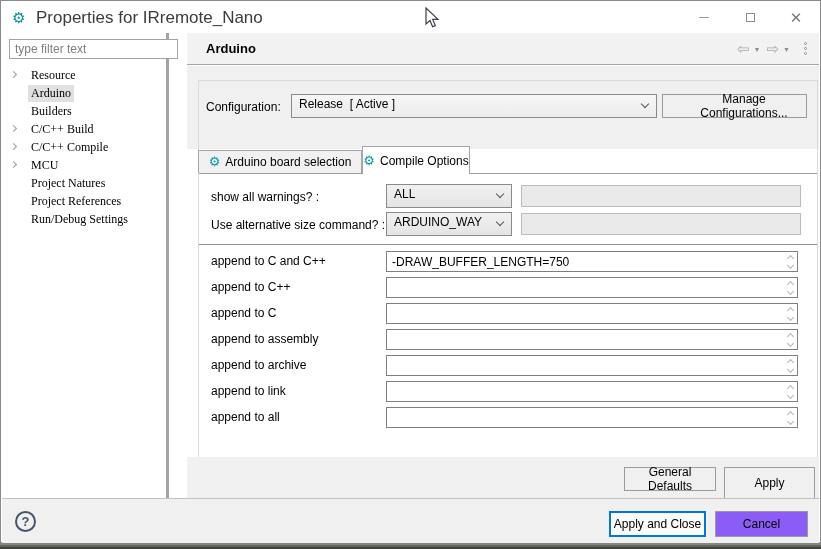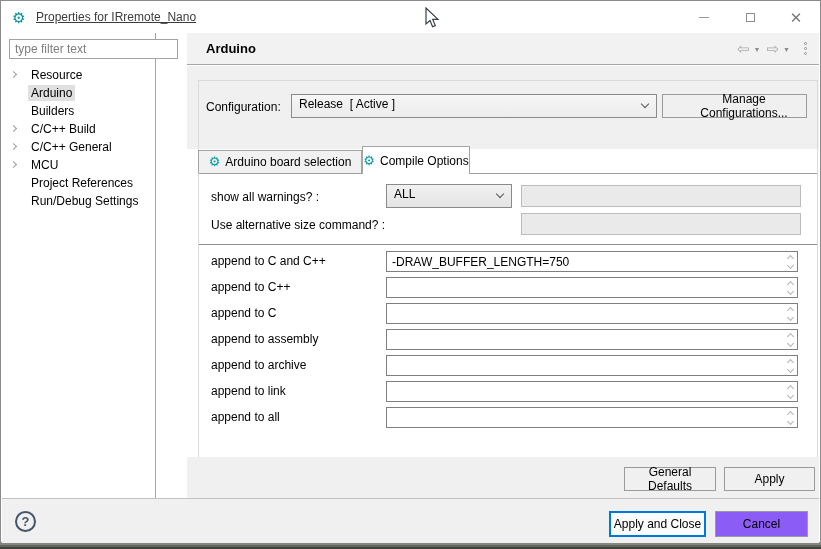--- a/index.html
+++ b/index.html
@@ -3,34 +3,34 @@
 <meta charset="utf-8">
 <style>
   * { margin:0; padding:0; box-sizing:border-box; }
   body { font-family:"Liberation Sans", sans-serif; font-size:12px; color:#000; background:#fff; }
   .screen { position:relative; width:821px; height:549px; overflow:hidden; background:#fff; }
 
   
   .window { position:absolute; left:0; top:0; width:821px; height:543px; background:#fff; border:1px solid #8a8a8a; }
   .titlebar { position:absolute; left:1px; top:1px; right:1px; height:31px; background:#fff; }
   .app-icon { position:absolute; left:10px; top:7px; font-size:15px; color:#00929c; line-height:17px; }
-  .title-text { position:absolute; left:34px; top:0; height:31px; line-height:31px; color:#3c3c3c; font-size:12px;text-decoration:underline; }
+  .title-text { position:absolute; left:34px; top:0; height:31px; line-height:31px; color:#3c3c3c; font-size:17px; }
   .tb-btn { position:absolute; top:0; width:46px; height:31px; display:flex; align-items:center; justify-content:center; }
   .tb-min { right:92px; } .tb-max { right:46px; } .tb-close { right:0; }
   .glyph-min { width:10px; height:1px; background:#9a9a9a; }
   .glyph-max { width:9px; height:9px; border:1px solid #8d8d8d; }
   .glyph-close { font-size:15px; color:#7a7a7a; line-height:15px; }
   .cursor { position:absolute; left:424px; top:6px; z-index:50; pointer-events:none; }
 
   
-  .sidebar { position:absolute; left:1px; top:32px; width:154px; height:465px; background:#fff; border-right:1px solid #a3a3a3; }
+  .sidebar { position:absolute; left:1px; top:32px; width:167px; height:465px; background:#fff; border-right:3px solid #a3a3a3; }
   .filter-input { position:absolute; left:7px; top:6px; width:169px; height:20px; border:1px solid #a3a3a3; padding:0 5px; font-family:inherit; font-size:12px; color:#000; outline:none; background:#fff; }
   .filter-input::placeholder { color:#7e7e7e; }
   .tree { position:absolute; left:0; top:33px; right:1px; }
-  .tree-item { position:relative; height:18px; display:flex; align-items:center; padding-left:26px; cursor:default; }
+  .tree-item { position:relative; height:18px; display:flex; align-items:center; padding-left:26px; cursor:default;font-family:Liberation Serif, serif; }
   .tw { position:absolute; left:9px; top:6px; width:5px; height:5px; border-right:1.4px solid #9c9c9c; border-bottom:1.4px solid #9c9c9c; transform:rotate(-45deg); }
   .tree-item .lbl { padding:1px 3px; }
   .tree-item.selected .lbl { background:#e0e0e0; }
 
   
   .main-header { position:absolute; left:186px; top:32px; right:1px; height:32px; background:#f2f2f2; border-bottom:1px solid #a6a6a6; }
   .main-title { position:absolute; left:19px; top:0; height:31px; line-height:31px; font-weight:bold; font-size:13px; }
   .nav-icons { position:absolute; right:10px; top:0; height:31px; display:flex; align-items:center; gap:4px; }
   .nav-arrow { font-size:15px; color:#a9a9a9; line-height:16px; }
   .nav-caret { font-size:7px; color:#8d8d8d; margin:2px 2px 0 0; }
@@ -66,21 +66,21 @@
   .fwrap { position:absolute; left:187px; top:0; width:412px; height:19px; }
   .fwrap input { width:100%; height:21px; border:1px solid #7f7f7f; padding:0 16px 0 5px; font-family:inherit; font-size:12px; outline:none; background:#fff; }
   .spin { position:absolute; right:1px; top:1px; width:14px; height:19px; display:flex; flex-direction:column; align-items:center; justify-content:center; gap:2px; background:#fff; }
   .spin i { display:block; width:5px; height:5px; border-right:1px solid #b3b3b3; border-bottom:1px solid #b3b3b3; }
   .spin .up { transform:rotate(-135deg); margin-top:2px; }
   .spin .dn { transform:rotate(45deg); margin-bottom:2px; }
 
   
   .lower-area { position:absolute; left:186px; top:456px; right:1px; height:41px; background:#f0f0f0; }
   .btn-restore { position:absolute; left:623px; top:466px; width:92px; height:24px; }
-  .btn-apply { position:absolute; left:723px; top:466px; width:91px; height:24px; }
+  .btn-apply { position:absolute; left:723px; top:466px; width:91px; height:32px; }
 
   
   .footer { position:absolute; left:1px; top:497px; right:1px; height:45px; background:#f0f0f0; border-top:1px solid #c2c2c2; }
   .help-circle { position:absolute; left:13px; top:12px; width:21px; height:21px; border:2px solid #44546a; border-radius:50%; color:#44546a; font-weight:bold; font-size:13px; display:flex; align-items:center; justify-content:center; cursor:default; }
   .btn-apply-close { position:absolute; left:607px; top:12px; width:97px; height:26px; background:#fbfbfb; border:2px solid #0078d7; }
   .btn-cancel { position:absolute; left:713px; top:12px; width:93px; height:26px; background:#8b5cf6; }
 
   
   .behind-strip { position:absolute; left:0; top:543px; width:821px; height:6px; background:linear-gradient(180deg,#84877f 0 2px,#62655d 2px 4px,#41443d 4px); }
 </style>
@@ -120,25 +120,28 @@
           </div>
         <div class="tree-item">
             <span class="lbl">Builders</span>
           </div>
         <div class="tree-item">
             <span class="tw"></span>
             <span class="lbl">C/C++ Build</span>
           </div>
         <div class="tree-item">
             <span class="tw"></span>
-            <span class="lbl">C/C++ General</span>
+            <span class="lbl">C/C++ Compile</span>
           </div>
         <div class="tree-item">
             <span class="tw"></span>
             <span class="lbl">MCU</span>
+          </div>
+        <div class="tree-item">
+            <span class="lbl">Project Natures</span>
           </div>
         <div class="tree-item">
             <span class="lbl">Project References</span>
           </div>
         <div class="tree-item">
             <span class="lbl">Run/Debug Settings</span>
           </div>
       </div>
     </div>
 
@@ -177,20 +180,24 @@
 
     <div class="tab-content">
       <span class="flabel" style="top:16px">show all warnings? :</span>
       <div class="combo combo-sm" style="left:187px; top:10px;">
         <span class="cv">ALL</span>
         <span class="chev"></span>
       </div>
       <div class="dis-field" style="top:11px"></div>
 
       <span class="flabel" style="top:44px">Use alternative size command? :</span>
+      <div class="combo combo-sm" style="left:187px; top:38px;">
+        <span class="cv">ARDUINO_WAY</span>
+        <span class="chev"></span>
+      </div>
       <div class="dis-field" style="top:39px"></div>
 
       <div class="form-sep"></div>
 
       <div class="frow" style="top:77px">
         <span class="flabel">append to C and C++</span>
         <span class="fwrap"><input value="-DRAW_BUFFER_LENGTH=750" style=""><span class="spin">
               <i class="up"></i>
               <i class="dn"></i>
             </span></span>

